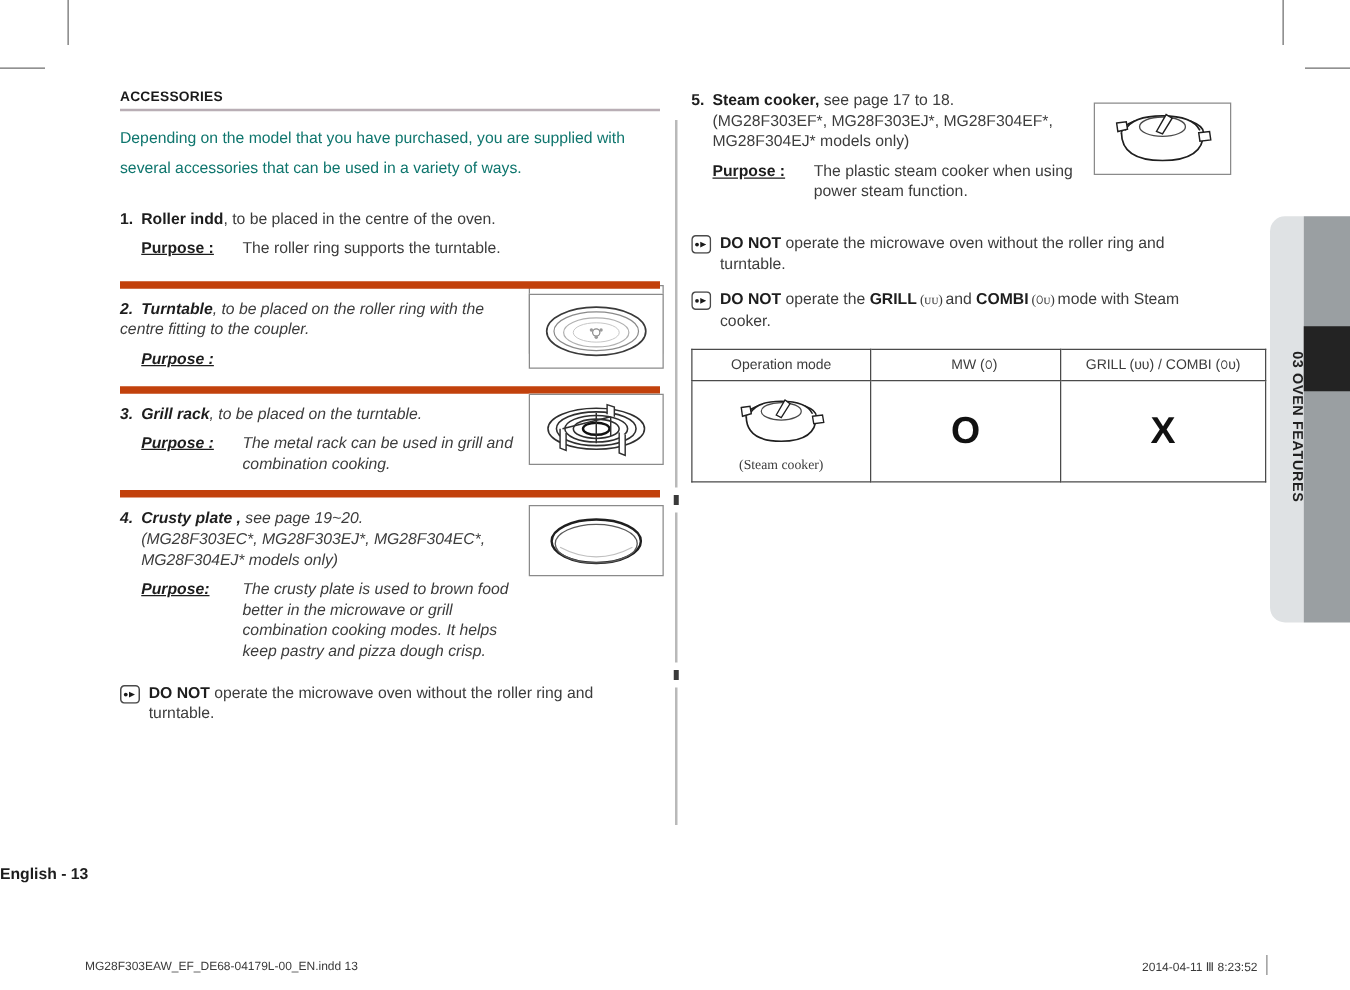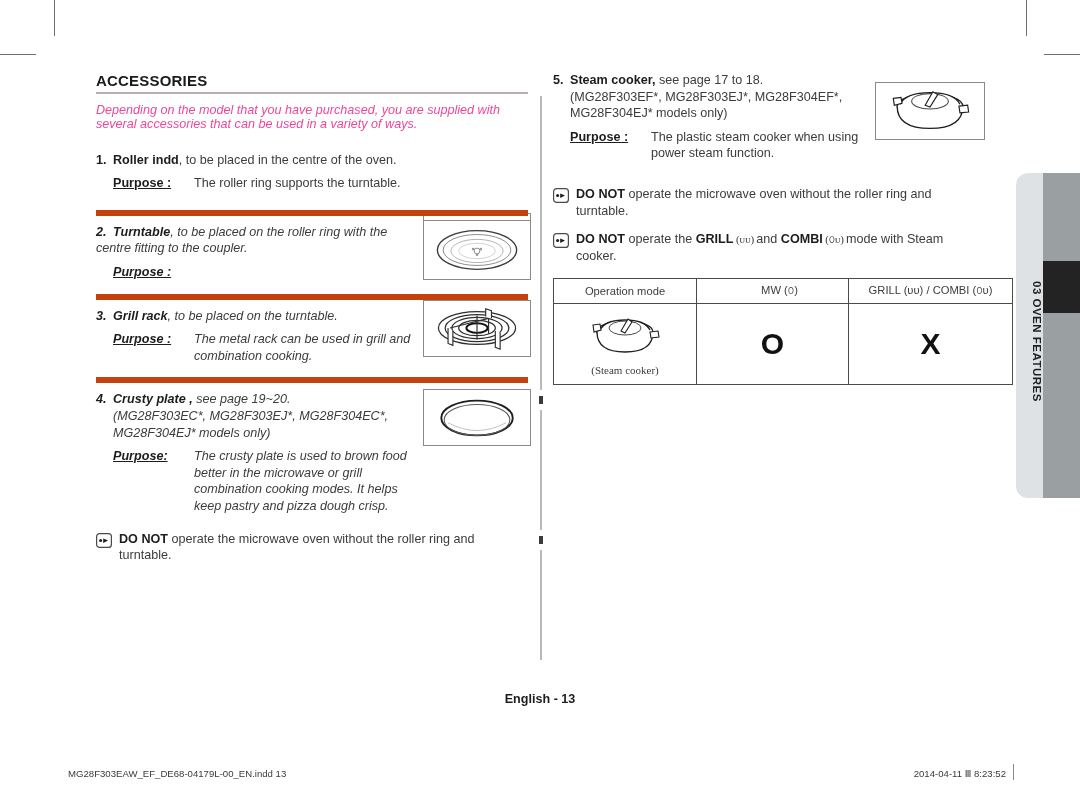--- a/index.html
+++ b/index.html
@@ -48,35 +48,34 @@
   .center-tick {
     position: absolute;
     left: 539px;
     width: 4px;
     height: 8px;
     background: #3a3a3a;
   }
 
   
   .section-title {
-    font-size: 15px;
+    font-size: 11px;
     font-weight: bold;
     letter-spacing: 0.2px;
     margin: 0 0 0 0;
     padding-bottom: 3px;
     border-bottom: 2px solid #b9aeb5;
     color: #1a1a1a;
   }
 
   .intro {
     font-size: 12.6px;
-    line-height: 14px;
+    line-height: 24px;
     margin-top: 9px;
-    color: #ec4899;
-    font-style: italic;
+    color: #0f766e;
   }
 
   
   .acc-item {
     position: relative;
     padding-top: 8px;
   }
   .acc-item.divided { border-top: 6px solid #c2410c; margin-top: 7px; font-style: italic; }
 
   .acc-text { width: 318px; }
@@ -222,21 +221,20 @@
     writing-mode: vertical-rl;
     text-orientation: mixed;
     white-space: nowrap;
   }
 
   
   .page-number {
     position: absolute;
     left: 0; right: 0;
     top: 692px;
-    text-align: center;
     font-size: 12.6px;
     font-weight: bold;
     color: #1d1d1d;
   }
   .footer-left {
     position: absolute;
     left: 68px;
     top: 768px;
     font-size: 9.6px;
     color: #3a3a3a;

